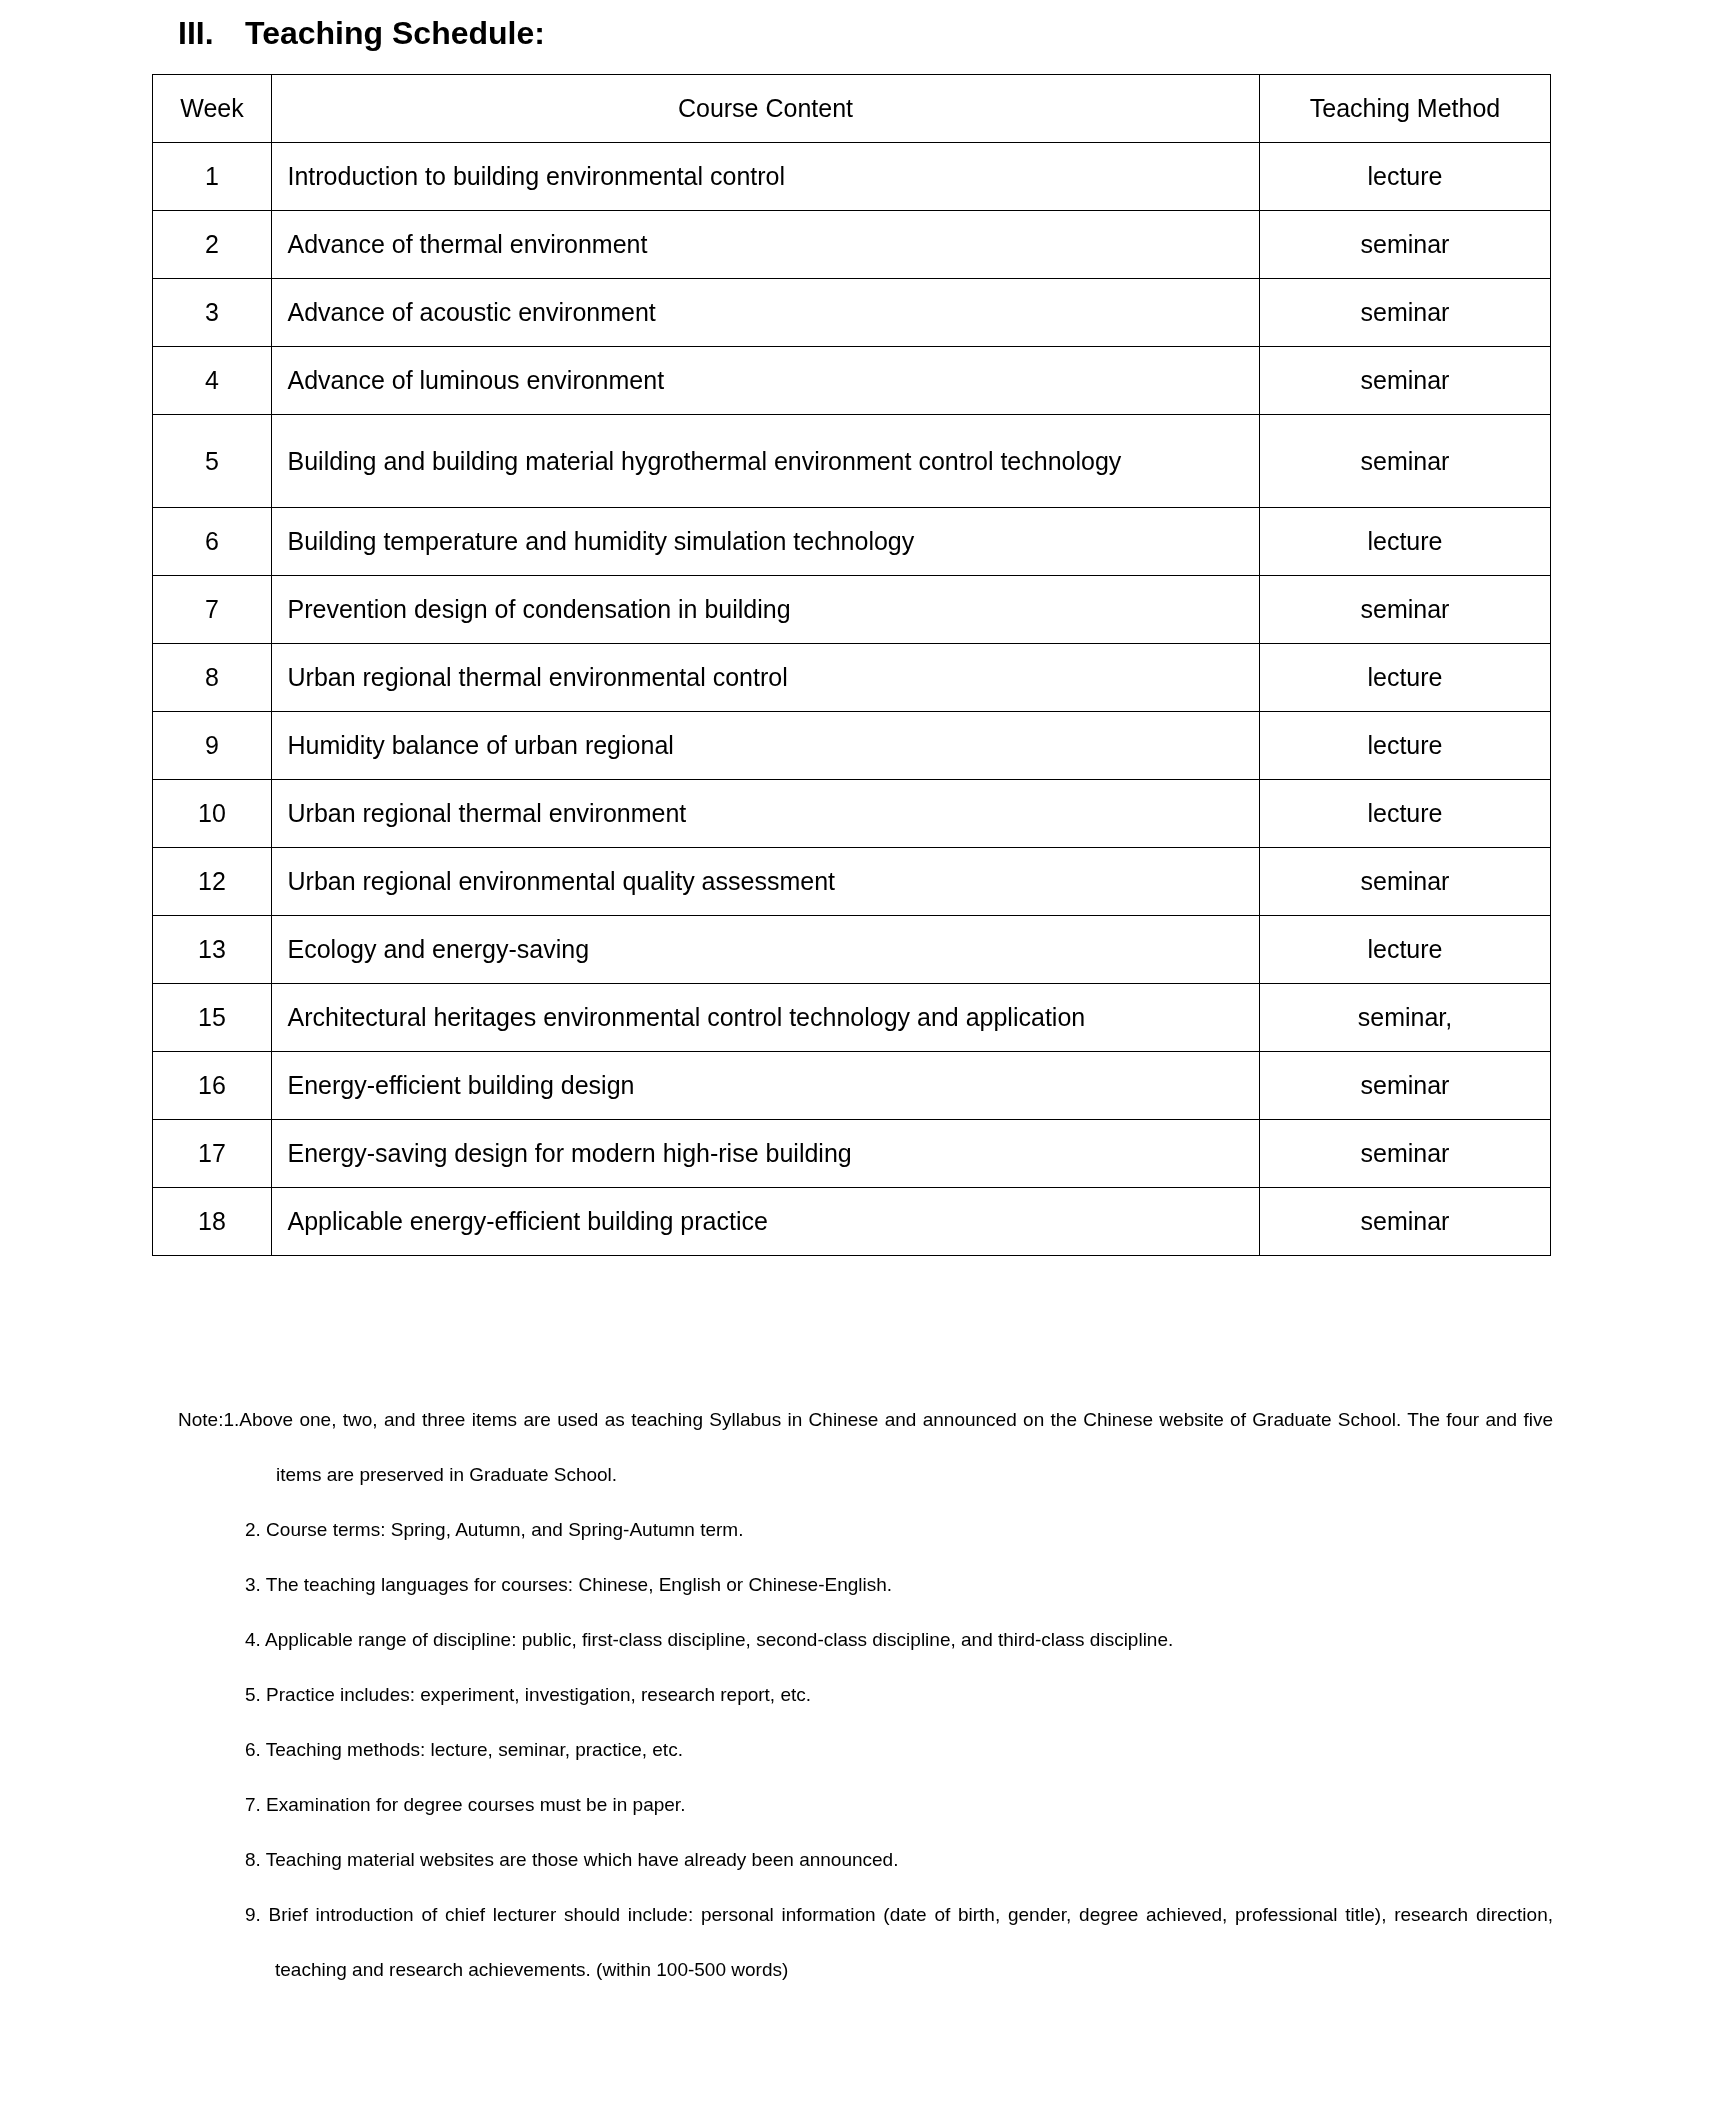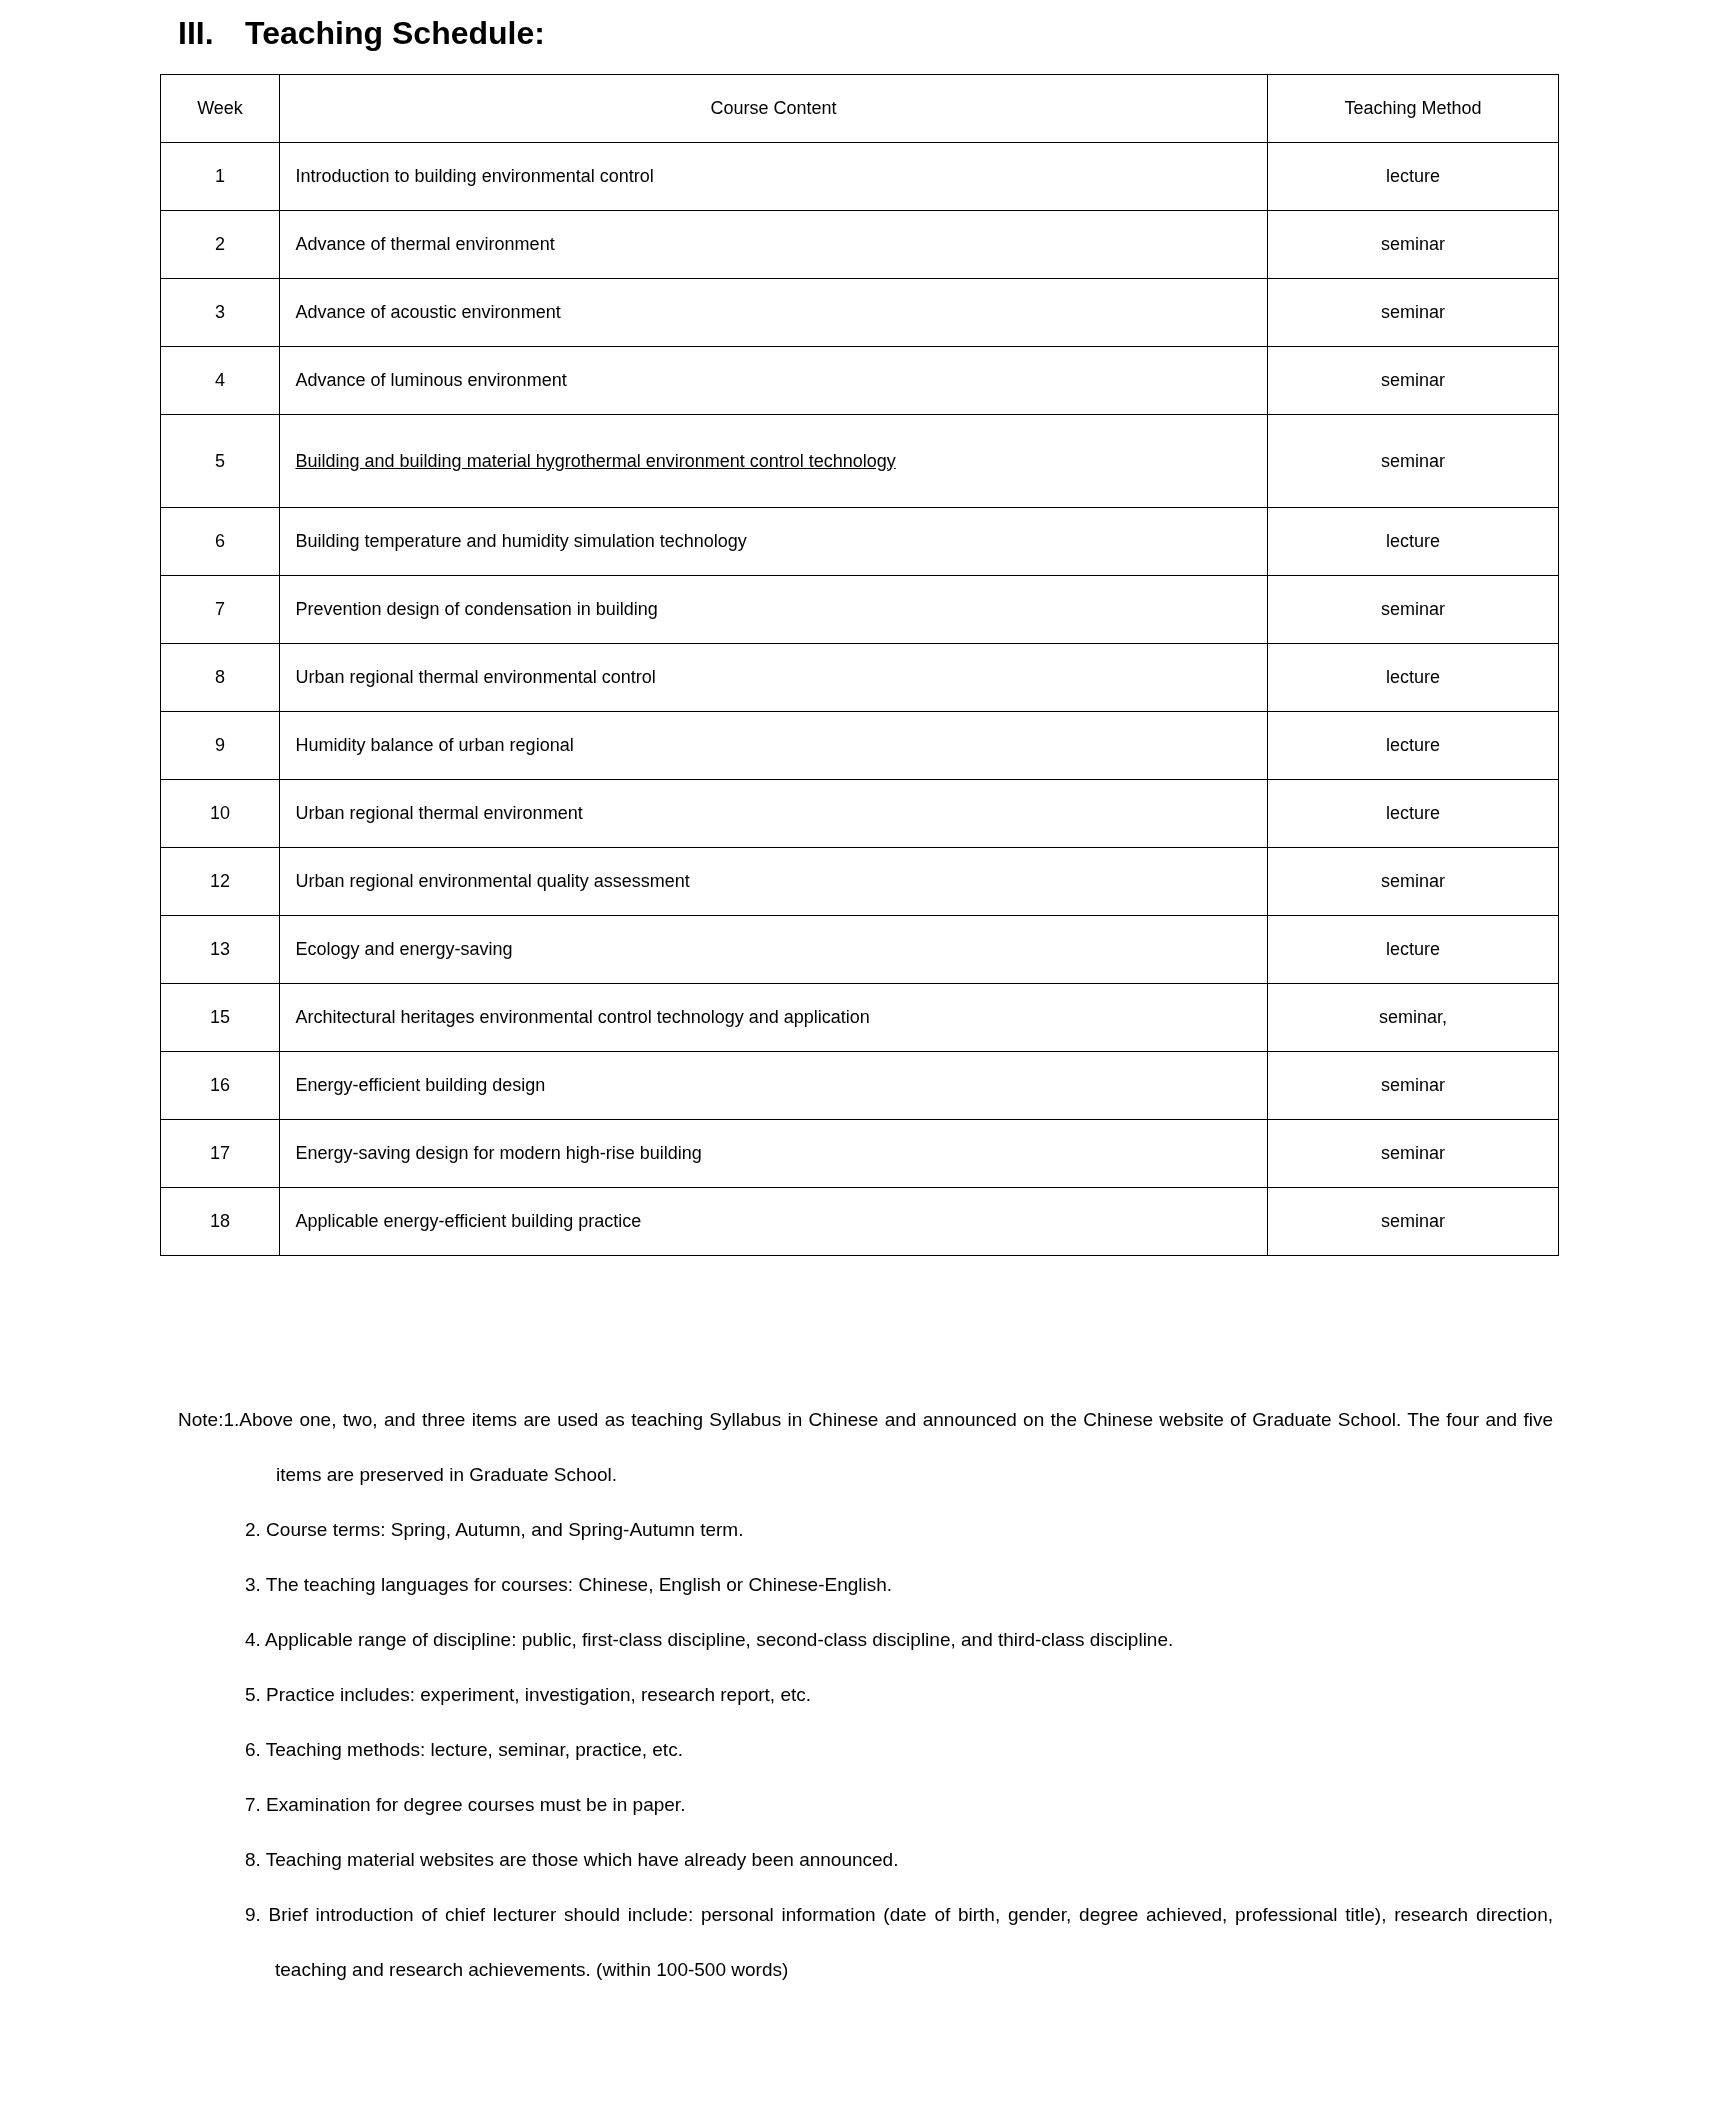--- a/index.html
+++ b/index.html
@@ -7,35 +7,35 @@
     width: 1736px; height: 2108px; position: relative; overflow: hidden;
     font-family: "Liberation Sans", "DejaVu Sans", sans-serif; color: #000;
   }
   .title {
     position: absolute; left: 178px; top: 11.2px;
     font-size: 32px; font-weight: bold; line-height: 45px; white-space: nowrap;
     font-family: "Liberation Sans", sans-serif;
   }
   .title .num { display: inline-block; width: 67px; }
   table.schedule {
-    position: absolute; left: 160px; top: 74px; width: 1398px;
+    position: absolute; left: 152px; top: 74px; width: 1398px;
     border-collapse: collapse; table-layout: fixed;
-    font-size: 18px; font-family: "Liberation Sans", sans-serif;
+    font-size: 25px; font-family: "Liberation Sans", sans-serif;
   }
   table.schedule col.c-week { width: 119px; }
   table.schedule col.c-content { width: 988px; }
   table.schedule col.c-method { width: 291px; }
   table.schedule th, table.schedule td {
     border: 1.4px solid #000; padding: 0; vertical-align: middle; font-weight: normal;
   }
   table.schedule tr { height: 68px; }
   table.schedule tr.tall { height: 93px; }
   .cell-week, .cell-method, th { text-align: center; }
   .cell-content { text-align: justify; padding: 0 15.5px !important; line-height: 45px; }
-  .cell-content.multi { text-align-last: left; text-decoration: underline; }
+  .cell-content.multi { text-align-last: left; }
   .notes {
     position: absolute; left: 178px; top: 1392px; width: 1375px;
     font-size: 19px; line-height: 55px; font-family: "Liberation Sans", sans-serif;
   }
   .note-first { text-indent: 0; padding-left: 98px; text-indent: -98px; text-align: justify; }
   .note-item { padding-left: 97px; text-indent: -30px; text-align: justify; }
   .note-item.last-line-left { text-align-last: left; }
 </style>
 </head>
 <body>

